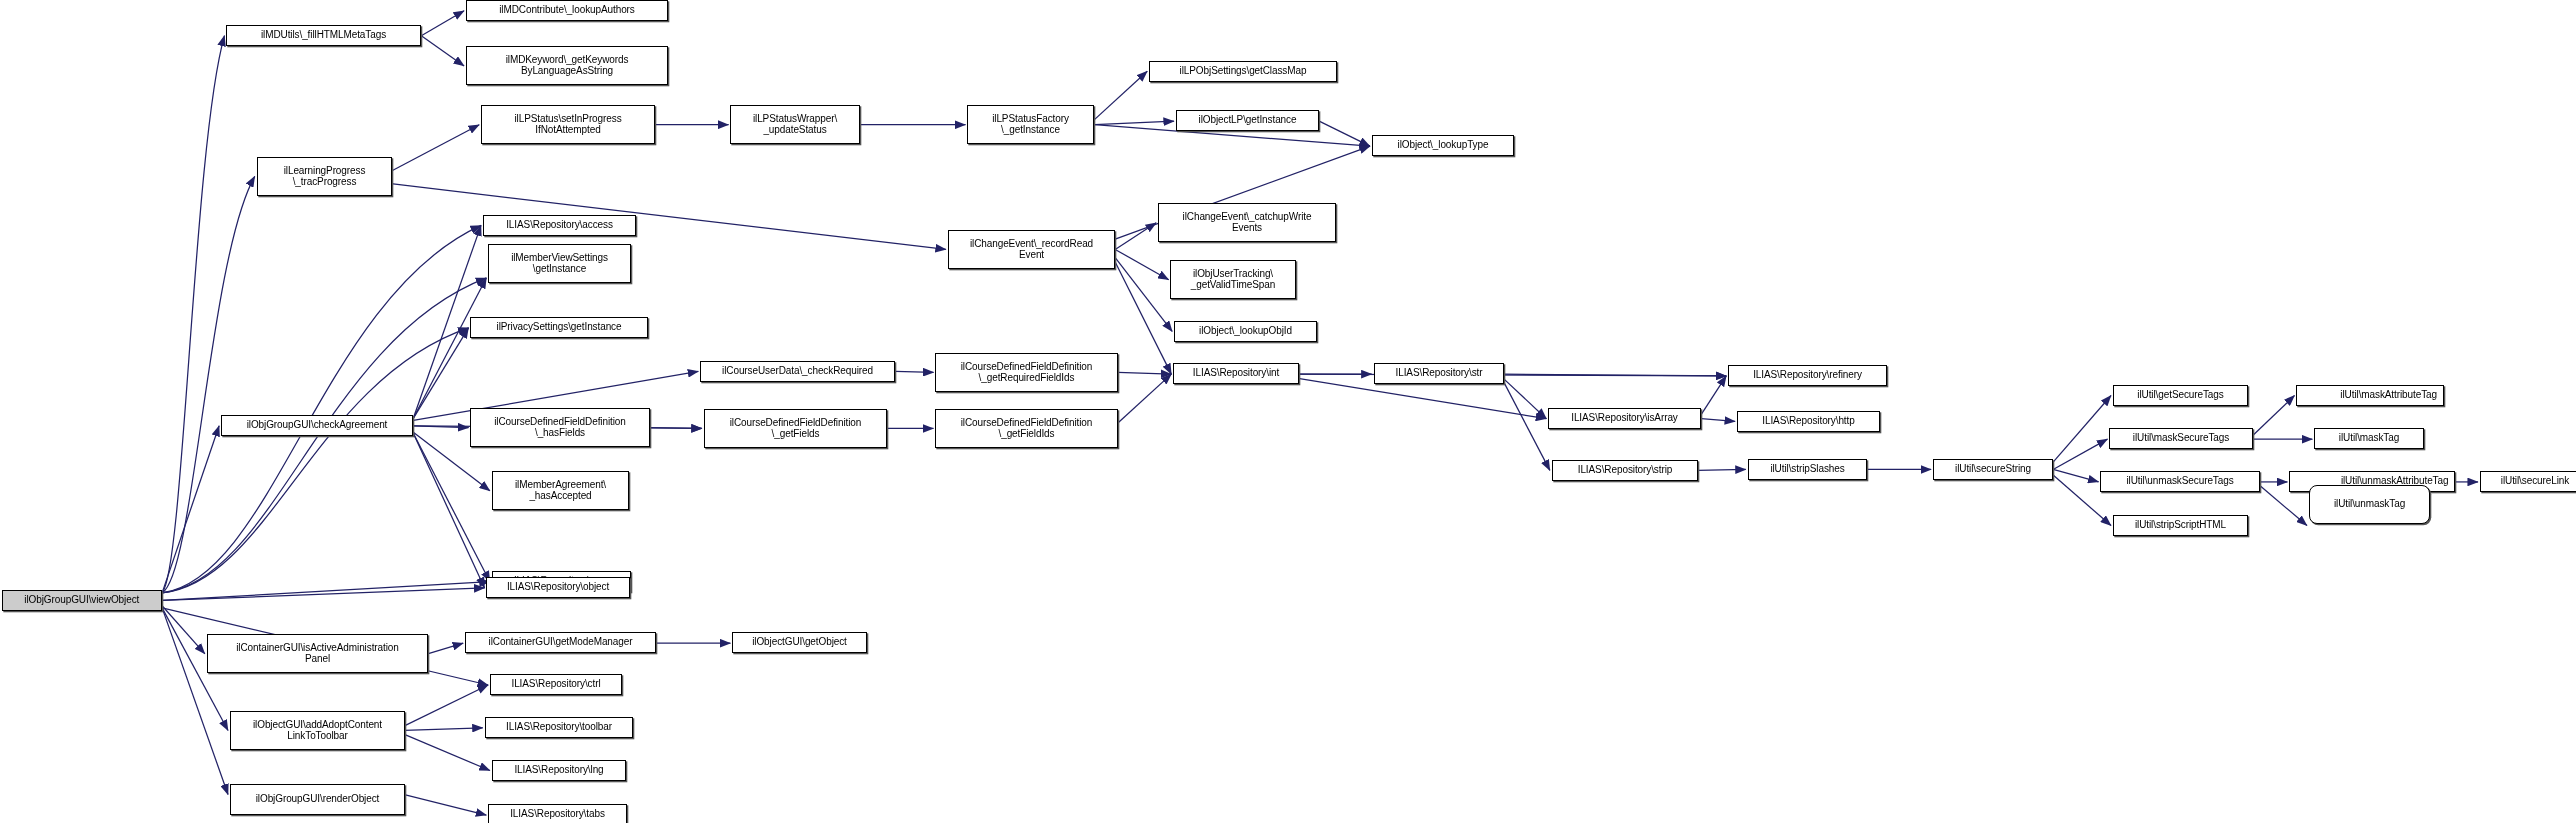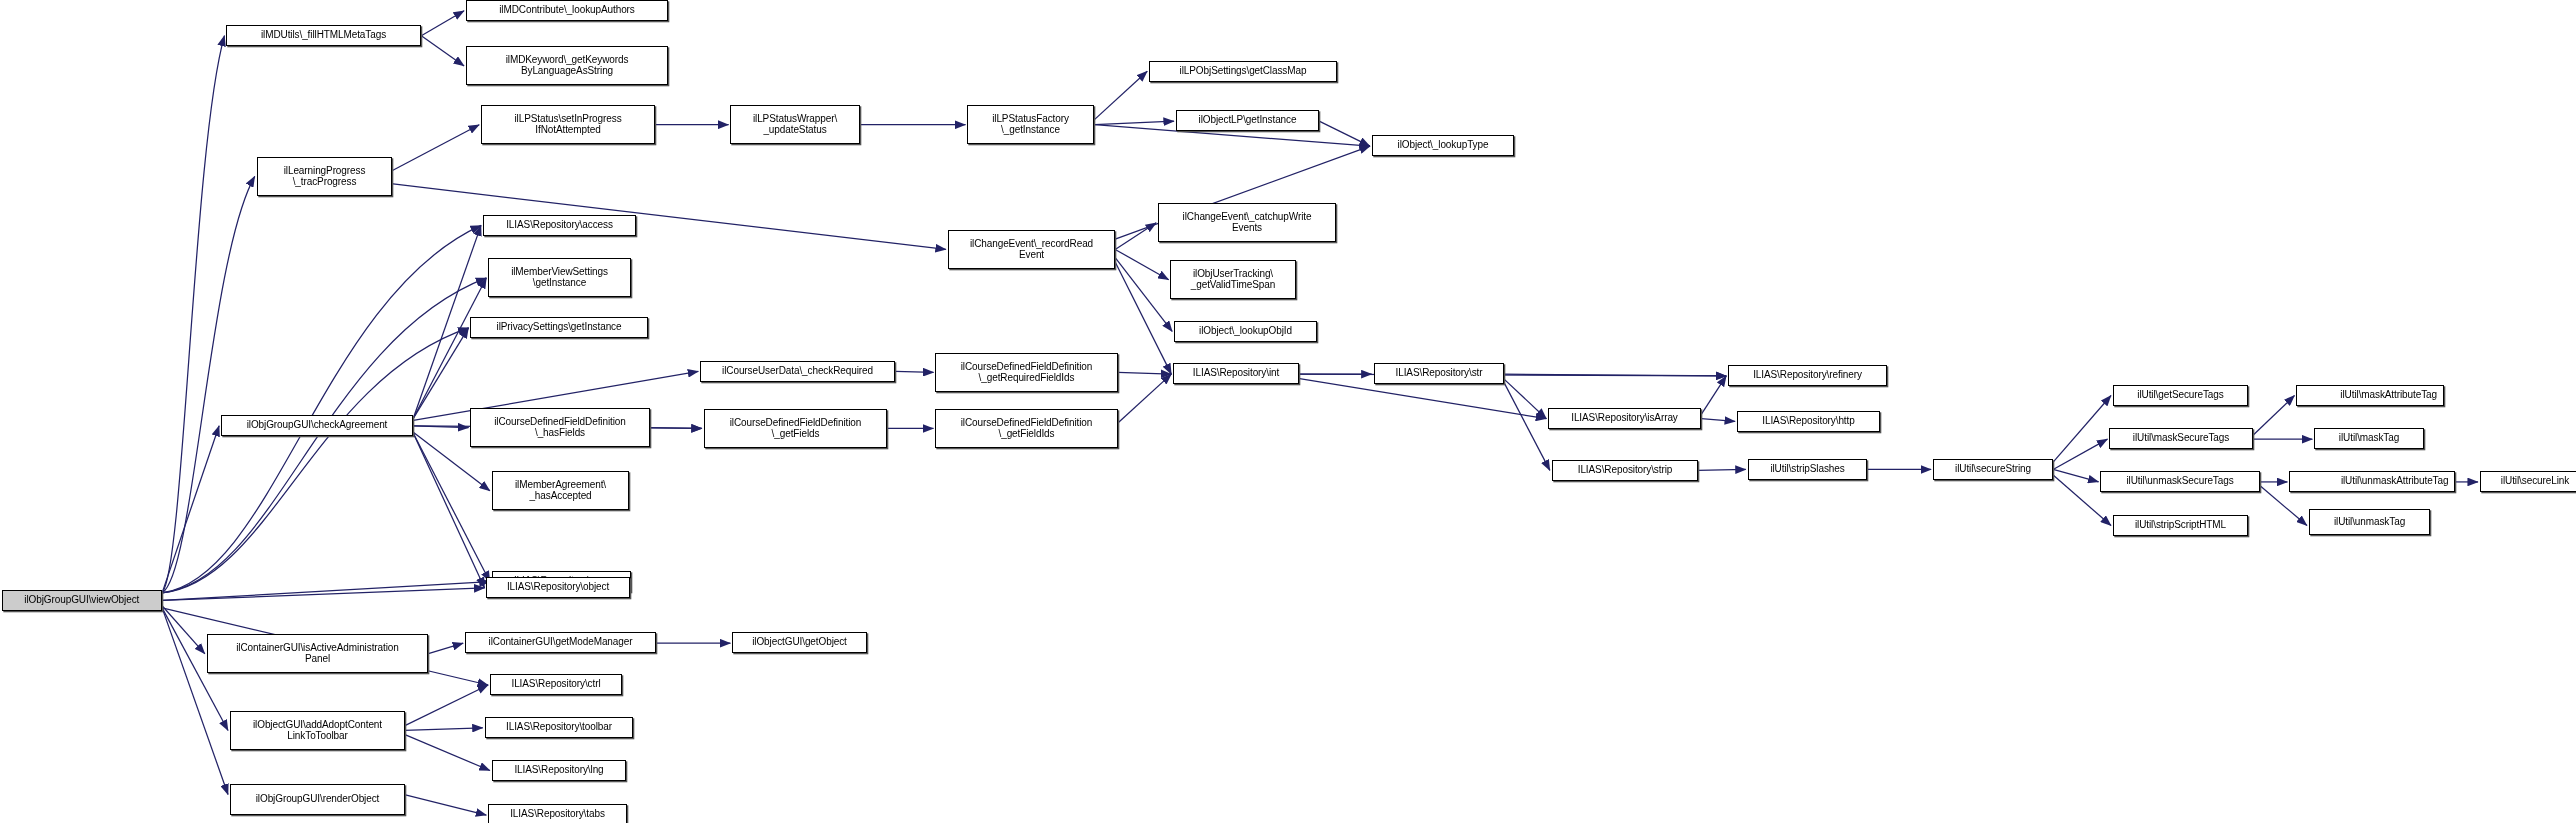--- a/index.html
+++ b/index.html
@@ -133,21 +133,21 @@
     <div class="node" style="left: 481px; top: 105px; width: 174px; height: 39px;"><span class="lbl">ilLPStatus\setInProgress
 IfNotAttempted</span></div>
     <div class="node" style="left: 730px; top: 105px; width: 130px; height: 39px;"><span class="lbl">ilLPStatusWrapper\
 _updateStatus</span></div>
     <div class="node" style="left: 967px; top: 105px; width: 127px; height: 39px;"><span class="lbl">ilLPStatusFactory
 \_getInstance</span></div>
     <div class="node" style="left: 1149px; top: 61px; width: 188px; height: 21.4px;"><span class="lbl">ilLPObjSettings\getClassMap</span></div>
     <div class="node" style="left: 1176px; top: 110px; width: 143px; height: 21.4px;"><span class="lbl">ilObjectLP\getInstance</span></div>
     <div class="node" style="left: 1372px; top: 135px; width: 142px; height: 21.4px;"><span class="lbl">ilObject\_lookupType</span></div>
     <div class="node" style="left: 483px; top: 215px; width: 153px; height: 21.4px;"><span class="lbl">ILIAS\Repository\access</span></div>
-    <div class="node" style="left: 488px; top: 258px; width: 143px; height: 39px;"><span class="lbl">ilMemberViewSettings
+    <div class="node" style="left: 488px; top: 244px; width: 143px; height: 39px;"><span class="lbl">ilMemberViewSettings
 \getInstance</span></div>
     <div class="node" style="left: 470px; top: 317px; width: 178px; height: 21.4px;"><span class="lbl">ilPrivacySettings\getInstance</span></div>
     <div class="node" style="left: 221px; top: 415px; width: 192px; height: 21.4px;"><span class="lbl">ilObjGroupGUI\checkAgreement</span></div>
     <div class="node" style="left: 470px; top: 408px; width: 180px; height: 39px;"><span class="lbl">ilCourseDefinedFieldDefinition
 \_hasFields</span></div>
     <div class="node" style="left: 492px; top: 471px; width: 137px; height: 39px;"><span class="lbl">ilMemberAgreement\
 _hasAccepted</span></div>
     <div class="node" style="left: 492px; top: 571px; width: 139px; height: 21.4px;"><span class="lbl">ILIAS\Repository\user</span></div>
     <div class="node" style="left: 486px; top: 577px; width: 144px; height: 21.4px;"><span class="lbl">ILIAS\Repository\object</span></div>
     <div class="node" style="left: 207px; top: 634px; width: 221px; height: 39px;"><span class="lbl">ilContainerGUI\isActiveAdministration
@@ -183,16 +183,16 @@
     <div class="node" style="left: 1737px; top: 411px; width: 143px; height: 21.4px;"><span class="lbl">ILIAS\Repository\http</span></div>
     <div class="node" style="left: 1748px; top: 459px; width: 119px; height: 21.4px;"><span class="lbl">ilUtil\stripSlashes</span></div>
     <div class="node" style="left: 1933px; top: 459px; width: 120px; height: 21.4px;"><span class="lbl">ilUtil\secureString</span></div>
     <div class="node" style="left: 2113px; top: 385px; width: 135px; height: 21.4px;"><span class="lbl">ilUtil\getSecureTags</span></div>
     <div class="node" style="left: 2109px; top: 428px; width: 144px; height: 21.4px;"><span class="lbl">ilUtil\maskSecureTags</span></div>
     <div class="node" style="left: 2100px; top: 471px; width: 160px; height: 21.4px;"><span class="lbl">ilUtil\unmaskSecureTags</span></div>
     <div class="node" style="left: 2113px; top: 515px; width: 135px; height: 21.4px;"><span class="lbl">ilUtil\stripScriptHTML</span></div>
     <div class="node" style="left: 2296px; top: 385px; width: 148px; height: 21.4px; padding-left: 40px;"><span class="lbl">ilUtil\maskAttributeTag</span></div>
     <div class="node" style="left: 2314px; top: 428px; width: 110px; height: 21.4px;"><span class="lbl">ilUtil\maskTag</span></div>
     <div class="node" style="left: 2289px; top: 471px; width: 166px; height: 21.4px; padding-left: 48px;"><span class="lbl">ilUtil\unmaskAttributeTag</span></div>
-    <div class="node" style="left: 2309px; top: 509px; width: 121px; height: 26px;"><span class="lbl">ilUtil\unmaskTag</span></div>
+    <div class="node" style="left: 2309px; top: 485px; width: 121px; height: 39px; border-radius: 8px;"><span class="lbl">ilUtil\unmaskTag</span></div>
     <div class="node" style="left: 2480px; top: 471px; width: 110px; height: 21.4px;"><span class="lbl">ilUtil\secureLink</span></div>
   </div>
 
 
 </body></html>

